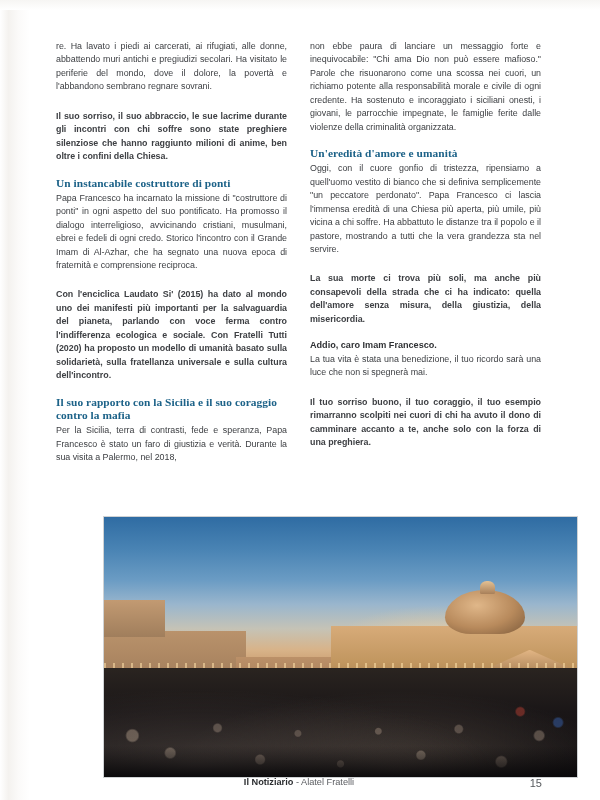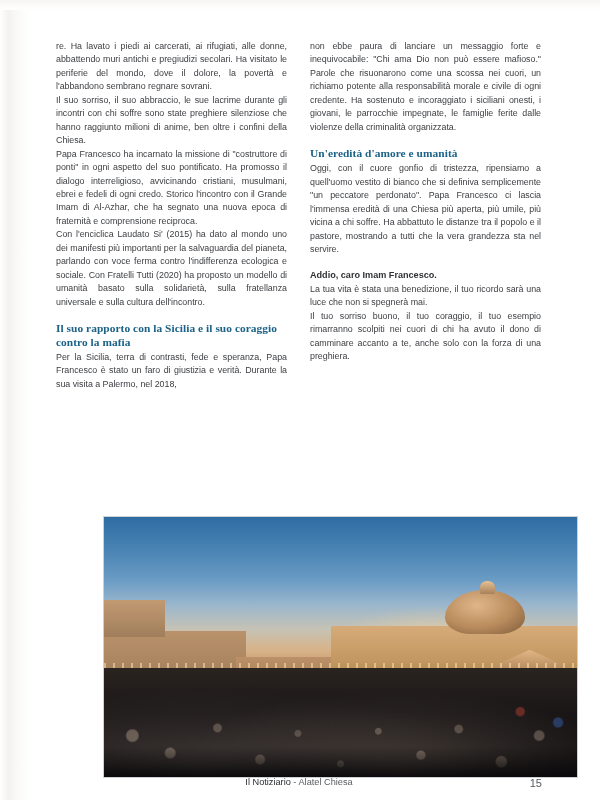--- a/index.html
+++ b/index.html
@@ -58,21 +58,21 @@
     margin: 0;
     font-size: 8.9px;
     line-height: 13.45px;
     color: #3e4044;
     text-align: justify;
     text-justify: inter-word;
     letter-spacing: -0.02px;
     -webkit-hyphens: none;
     hyphens: none;
   }
-  p.body + p.body { margin-top: 0; }
+  p.body + p.body { margin-top: 16px; font-weight: bold; }
 
   h2.section-heading {
     margin: 13px 0 1.5px 0;
     font-family: "Liberation Serif", serif;
     font-weight: bold;
     font-size: 11.4px;
     line-height: 13.6px;
     color: #1c6288;
     letter-spacing: 0.05px;
   }
@@ -226,21 +226,21 @@
     justify-content: space-between;
   }
   #footer-center {
     position: absolute;
     left: 0; right: 0;
     text-align: center;
     font-size: 9.2px;
     color: #5a5c60;
   }
   #footer-center .brand {
-    font-weight: normal;
+    font-weight: bold;
     color: #2c2e31;
   }
   #page-number {
     margin-left: auto;
     font-size: 11px;
     color: #55585c;
   }
 </style>
 </head>
 <body>
@@ -251,34 +251,36 @@
   <div id="page-edge-top"></div>
 
   <div id="content">
     <div class="columns">
 
       <div class="col">
 
         <p class="body">re. Ha lavato i piedi ai carcerati, ai rifugiati, alle donne, abbattendo muri antichi e pregiudizi secolari. Ha visitato le periferie del mondo, dove il dolore, la povertà e l'abbandono sembrano regnare sovrani.</p>
         <p class="body">Il suo sorriso, il suo abbraccio, le sue lacrime durante gli incontri con chi soffre sono state preghiere silenziose che hanno raggiunto milioni di anime, ben oltre i confini della Chiesa.</p>
 
+        <h2 class="section-heading">Un instancabile costruttore di ponti</h2>
         <p class="body">Papa Francesco ha incarnato la missione di "costruttore di ponti" in ogni aspetto del suo pontificato. Ha promosso il dialogo interreligioso, avvicinando cristiani, musulmani, ebrei e fedeli di ogni credo. Storico l'incontro con il Grande Imam di Al-Azhar, che ha segnato una nuova epoca di fraternità e comprensione reciproca.</p>
         <p class="body">Con l'enciclica Laudato Si' (2015) ha dato al mondo uno dei manifesti più importanti per la salvaguardia del pianeta, parlando con voce ferma contro l'indifferenza ecologica e sociale. Con Fratelli Tutti (2020) ha proposto un modello di umanità basato sulla solidarietà, sulla fratellanza universale e sulla cultura dell'incontro.</p>
 
         <h2 class="section-heading">Il suo rapporto con la Sicilia e il suo coraggio contro la mafia</h2>
         <p class="body">Per la Sicilia, terra di contrasti, fede e speranza, Papa Francesco è stato un faro di giustizia e verità. Durante la sua visita a Palermo, nel 2018,</p>
 
       </div>
 
       <div class="col">
 
         <p class="body">non ebbe paura di lanciare un messaggio forte e inequivocabile: "Chi ama Dio non può essere mafioso." Parole che risuonarono come una scossa nei cuori, un richiamo potente alla responsabilità morale e civile di ogni credente. Ha sostenuto e incoraggiato i siciliani onesti, i giovani, le parrocchie impegnate, le famiglie ferite dalle violenze della criminalità organizzata.</p>
 
         <h2 class="section-heading">Un'eredità d'amore e umanità</h2>
         <p class="body">Oggi, con il cuore gonfio di tristezza, ripensiamo a quell'uomo vestito di bianco che si definiva semplicemente "un peccatore perdonato". Papa Francesco ci lascia l'immensa eredità di una Chiesa più aperta, più umile, più vicina a chi soffre. Ha abbattuto le distanze tra il popolo e il pastore, mostrando a tutti che la vera grandezza sta nel servire.</p>
+        <p class="body">La sua morte ci trova più soli, ma anche più consapevoli della strada che ci ha indicato: quella dell'amore senza misura, della giustizia, della misericordia.</p>
 
         <p class="lead-bold">Addio, caro Imam Francesco.</p>
         <p class="body">La tua vita è stata una benedizione, il tuo ricordo sarà una luce che non si spegnerà mai.</p>
         <p class="body">Il tuo sorriso buono, il tuo coraggio, il tuo esempio rimarranno scolpiti nei cuori di chi ha avuto il dono di camminare accanto a te, anche solo con la forza di una preghiera.</p>
 
       </div>
     </div>
   </div>
 
   <figure id="photo-figure">
@@ -294,18 +296,18 @@
       <div class="pediment"></div>
       <div class="colonnade-lights"></div>
       <div class="crowd"></div>
       <div class="crowd-tex"></div>
       <div class="crowd-dark-bottom"></div>
     </div>
   </figure>
 
   <div id="footer">
     <div id="footer-center">
-      <span class="brand">Il Notiziario</span><span> - </span><span>Alatel Chiesa</span>
+      <span class="brand">Il Notiziario</span><span> - </span><span>Alatel Fratelli</span>
     </div>
     <div id="page-number">15</div>
   </div>
 
 </div>
 
 </body></html>

